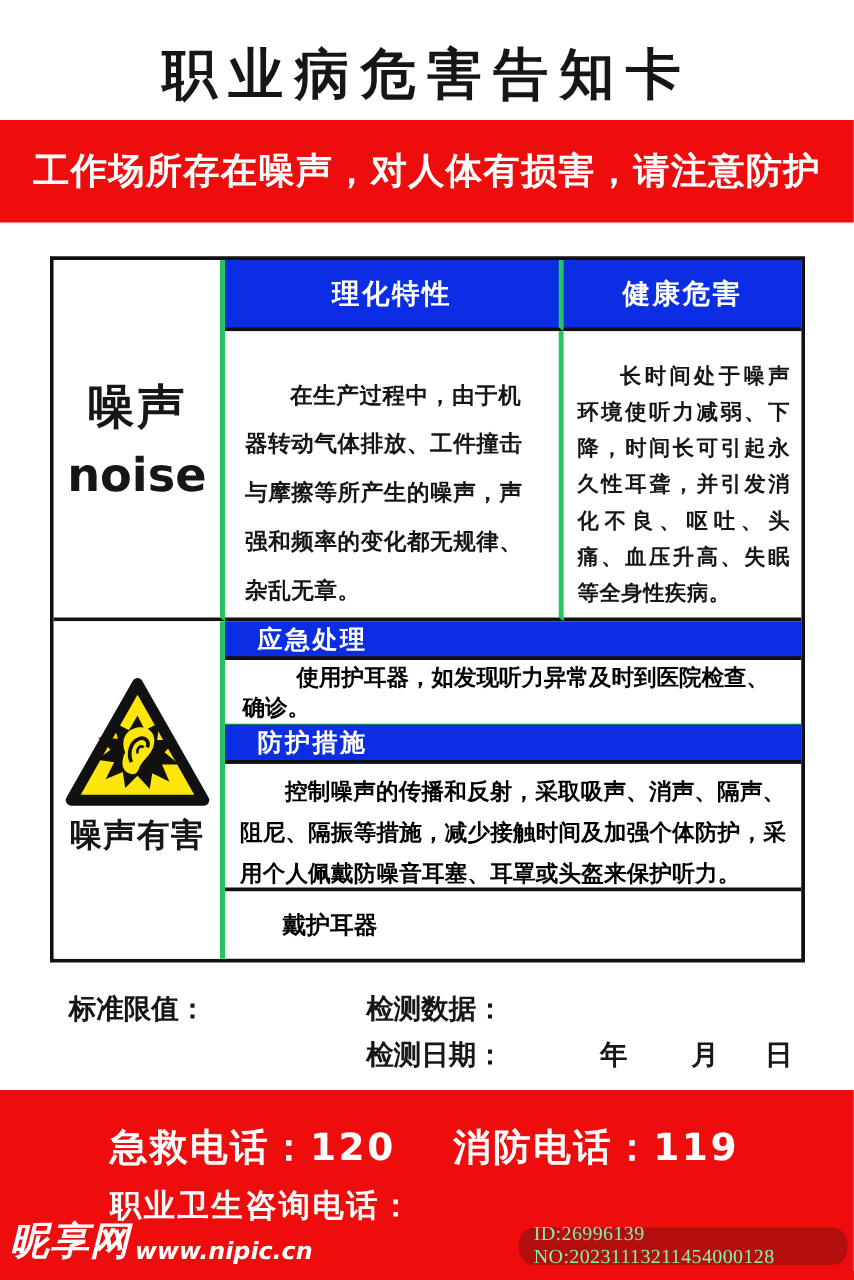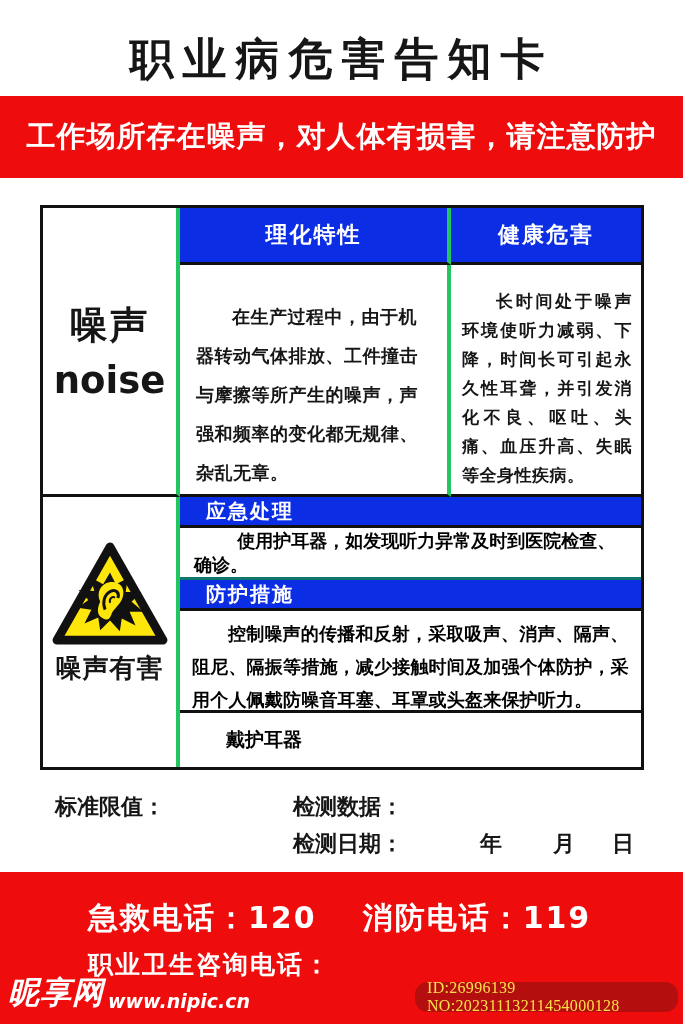--- a/index.html
+++ b/index.html
@@ -41,21 +41,21 @@
     text-indent:2em; text-align:justify; letter-spacing:0.5px; }
 
   .cell-warning { left:0; top:289px; width:137px; height:270px;
     display:flex; flex-direction:column; align-items:center; padding-top:44px; }
   .warning-label { font-size:26px; font-weight:bold; margin-top:4px; letter-spacing:1px; }
 
   .lower-right { position:absolute; left:137px; top:289px; width:461px; height:270px;
     display:flex; flex-direction:column; }
   .band { height:31px; background:#0b2de4; color:#ffffff; font-size:20px; font-weight:bold;
     display:flex; align-items:center; padding-left:26px; border-bottom:3px solid #111; letter-spacing:2px; }
-  .text-emergency { height:52px; border-bottom:3px solid #0f766e; display:flex; align-items:center;
+  .text-emergency { height:52px; border-bottom:1px solid #0f766e; display:flex; align-items:center;
     padding:0 10px 0 14px; font-size:18px; font-weight:bold; }
   .text-emergency span { text-indent:2.4em; display:block; }
   .text-protection { height:102px; border-bottom:3px solid #111; padding:6px 12px 0 12px;
     font-size:18px; font-weight:bold; line-height:33px; text-indent:2em; letter-spacing:0.2px; }
   .text-ppe { height:54px; display:flex; align-items:center; padding-left:46px;
     font-size:19px; font-weight:bold; }
 
   
   .field { position:absolute; font-size:22px; font-weight:bold; color:#161616; }
   .f-std  { left:55px;  top:792px; }
@@ -70,21 +70,21 @@
     color:#ffffff; font-weight:bold; }
   .footer-line1 { position:absolute; left:88px; top:26px; font-size:30px; letter-spacing:2px; }
   .footer-line1 .gap { display:inline-block; width:46px; }
   .footer-line2 { position:absolute; left:88px; top:76px; font-size:25px; letter-spacing:2px; }
 
   .watermark { position:absolute; left:8px; bottom:10px; display:flex; align-items:flex-end; }
   .wm-name { font-size:31px; font-weight:bold; font-style:italic; color:#ffffff; letter-spacing:1px; }
   .wm-url  { font-size:19px; font-weight:bold; font-style:italic; color:#ffffff; margin-left:4px; margin-bottom:2px; }
 
   .id-badge { position:absolute; left:415px; top:110px; width:263px; height:30px; background:#b40e0e;
-    color:#fde047; font-family:"Liberation Serif","DejaVu Serif",serif; font-size:16px; font-weight:normal;
+    color:#86efac; font-family:"Liberation Serif","DejaVu Serif",serif; font-size:16px; font-weight:normal;
     display:flex; align-items:center; padding-left:12px; letter-spacing:0.3px;border-radius:13px; }
 </style>
 </head>
 <body>
 
 <div class="sheet">
 
   <div class="page-title">职业病危害告知卡</div>
 
   <div class="banner">

